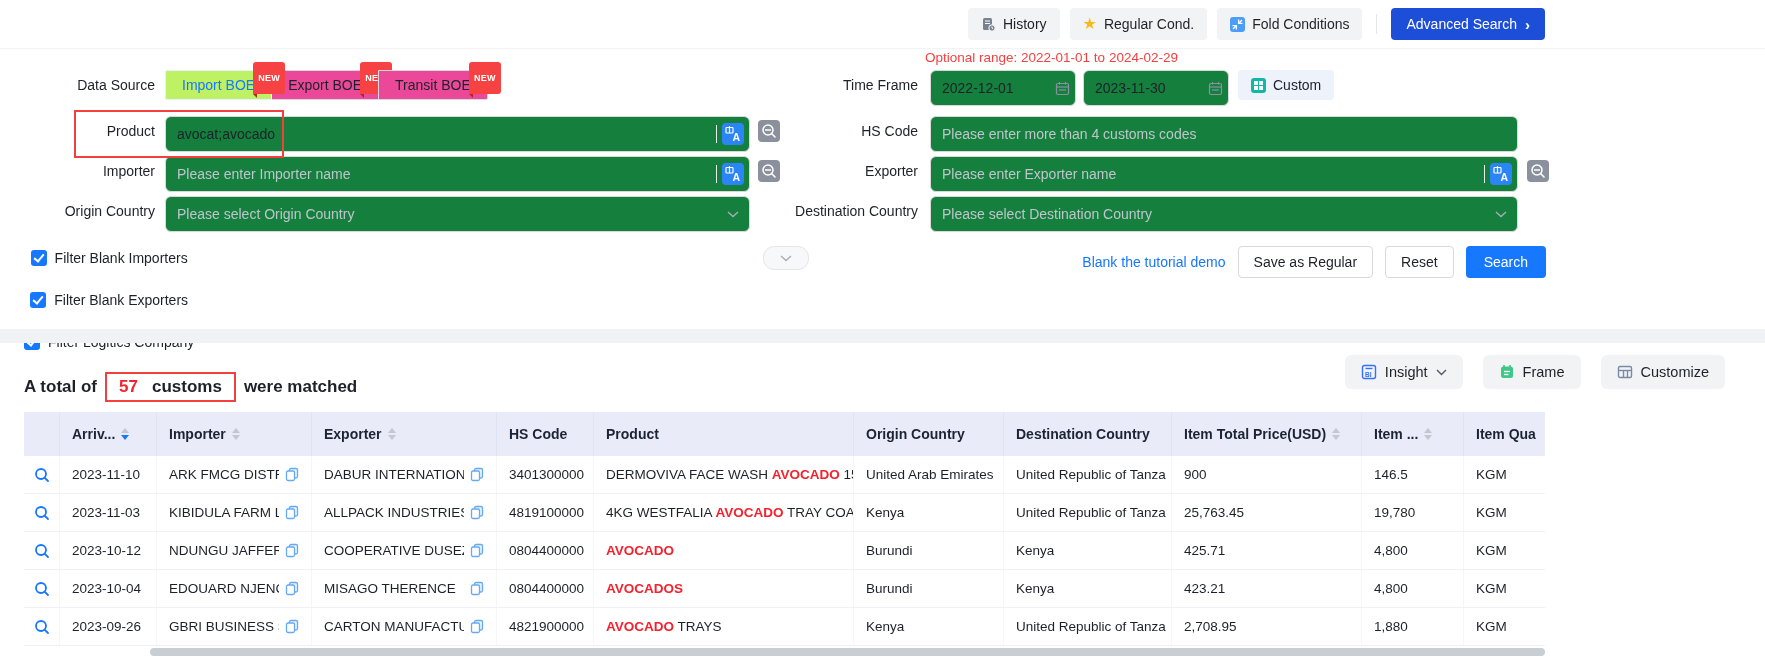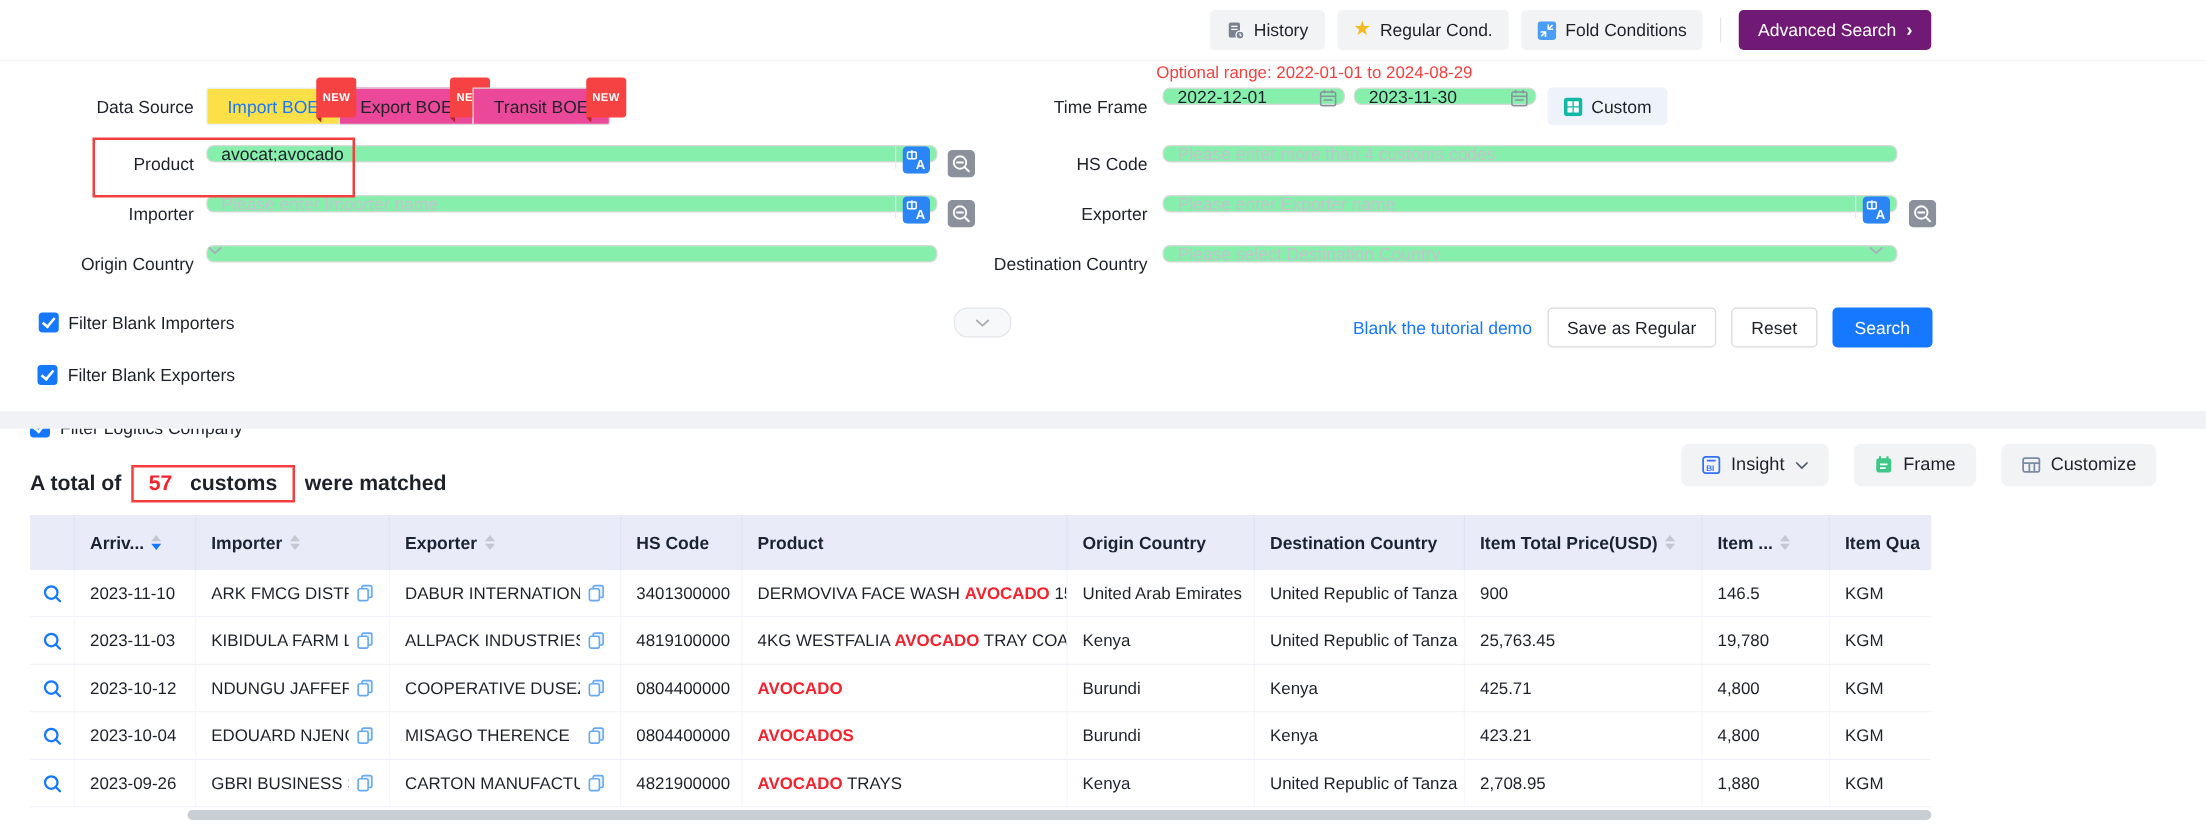--- a/index.html
+++ b/index.html
@@ -5,34 +5,34 @@
   html,body{margin:0;padding:0;background:#fff;}
   .screen{position:relative;width:1765px;height:660px;overflow:hidden;
     font-family:"Liberation Sans",sans-serif;font-size:14px;color:#1d2129;background:#fff;}
   
   .topbar{position:absolute;left:0;top:0;width:100%;height:48px;border-bottom:1px solid #f2f3f5;background:#fff;}
   .country{position:absolute;left:22px;top:0;height:48px;display:flex;align-items:center;gap:8px;cursor:pointer;}
   .country .cname{font-size:14.5px;}
   .tb-right{position:absolute;right:220px;top:8px;display:flex;align-items:center;gap:10px;height:32px;}
   .gbtn{display:flex;align-items:center;gap:7px;height:32px;padding:0 13px;background:#f2f3f5;border-radius:4px;cursor:pointer;white-space:nowrap;}
   .vdiv{width:1px;height:20px;background:#e5e6eb;margin:0 4px;}
-  .bluebtn{display:flex;align-items:center;gap:8px;height:32px;padding:0 15px;background:#701a75;color:#fff;border-radius:4px;cursor:pointer;white-space:nowrap;}
+  .bluebtn{display:flex;align-items:center;gap:8px;height:32px;padding:0 15px;background:#1d4ed8;color:#fff;border-radius:4px;cursor:pointer;white-space:nowrap;}
   .arrow-r{font-size:15px;line-height:1;font-weight:bold;}
   
   .flabel{position:absolute;text-align:right;line-height:30px;color:#1d2129;white-space:nowrap;}
   .tabs{position:absolute;left:165px;top:70px;display:flex;}
   .tab{position:relative;height:28px;line-height:28px;padding:0 16px;border:1px solid #d9d9d9;background:#ec4899;cursor:pointer;margin-left:-1px;white-space:nowrap;}
   .tab:first-child{margin-left:0;border-radius:2px 0 0 2px;}
   .tab:last-child{border-radius:0 2px 2px 0;}
-  .tab.active{background:#fde047;color:#1677ff;border-color:#e6f2ff;z-index:1;}
+  .tab.active{background:#bef264;color:#1677ff;border-color:#e6f2ff;z-index:1;}
   .newbadge{position:absolute;top:-9px;right:-14px;background:#f64242;color:#fff;font-size:9px;font-weight:bold;
     padding:2px 5px 2px 5px;border-radius:3px 3px 3px 0;letter-spacing:.3px;}
   .newbadge::after{content:"";position:absolute;left:0;bottom:-4px;border:2px solid transparent;border-top-color:#b22;border-right-color:#b22;}
   .optrange{position:absolute;left:925px;top:50px;color:#f53f3f;font-size:13.5px;white-space:nowrap;}
-  .inp{position:absolute;height:14px;border:1px solid #d9d9d9;border-radius:6px;background:#86efac;display:flex;align-items:flex-start;box-sizing:border-box;}
+  .inp{position:absolute;height:36px;border:1px solid #d9d9d9;border-radius:6px;background:#15803d;display:flex;align-items:center;box-sizing:border-box;}
   .inp input{border:none;outline:none;flex:1;height:100%;padding:0 11px;font:inherit;color:#1d2129;background:transparent;border-radius:6px;min-width:0;}
   .inp input::placeholder{color:#c0c4cc;}
   .inp .sep{width:1px;height:18px;background:#e8eaee;}
   .inp .in-ic{padding:0 5px;display:flex;align-items:center;cursor:pointer;}
   .sq-ic{position:absolute;width:22px;height:22px;cursor:pointer;}
   .chev{display:flex;align-items:center;padding-right:10px;cursor:pointer;}
   .cbrow{position:absolute;left:24px;top:250px;display:flex;align-items:center;gap:26px;flex-direction:column;}
   .cbitem{display:flex;align-items:center;gap:8px;cursor:pointer;}
   .cbox{width:16px;height:16px;background:#1677ff;border-radius:3px;position:relative;flex:none;}
   .cbox::after{content:"";position:absolute;left:3px;top:3.5px;width:8px;height:4px;border-left:2px solid #fff;border-bottom:2px solid #fff;transform:rotate(-50deg);}
@@ -116,21 +116,21 @@
       <div class="tab">
         <span>Export BOE</span>
         <span class="newbadge">NEW</span>
       </div>
       <div class="tab">
         <span>Transit BOE</span>
         <span class="newbadge">NEW</span>
       </div>
     </div>
 
-    <div class="optrange">Optional range:  2022-01-01 to 2024-08-29</div>
+    <div class="optrange">Optional range:  2022-01-01 to 2024-02-29</div>
     <div class="flabel" style="left:750px;top:70px;width:168px;">Time Frame</div>
     <div class="inp" style="left:930px;top:70px;width:146px;">
       <input value="2022-12-01" style="">
       <span class="in-ic">
         <svg width="15" height="15" viewBox="0 0 15 15">
             <rect x="1.5" y="2.5" width="12" height="11" rx="1.5" fill="none" stroke="#8a919f" stroke-width="1.2"></rect>
             <line x1="1.5" y1="6" x2="13.5" y2="6" stroke="#8a919f" stroke-width="1.2"></line>
             <line x1="4.5" y1="1" x2="4.5" y2="3.5" stroke="#8a919f" stroke-width="1.2"></line>
             <line x1="10.5" y1="1" x2="10.5" y2="3.5" stroke="#8a919f" stroke-width="1.2"></line>
             <line x1="4" y1="9" x2="11" y2="9" stroke="#8a919f" stroke-width="1.2"></line>
@@ -227,20 +227,21 @@
       <svg width="22" height="22" viewBox="0 0 22 22">
           <rect width="22" height="22" rx="4" fill="#8a909c"></rect>
           <circle cx="10" cy="10" r="5" fill="none" stroke="#fff" stroke-width="1.5"></circle>
           <line x1="7" y1="10" x2="13" y2="10" stroke="#fff" stroke-width="1.5"></line>
           <line x1="13.8" y1="13.8" x2="17" y2="17" stroke="#fff" stroke-width="1.6" stroke-linecap="round"></line>
         </svg>
     </div>
 
     <div class="flabel" style="left:24px;top:196px;width:131px;">Origin Country</div>
     <div class="inp" style="left:165px;top:196px;width:585px;">
+      <input readonly="" placeholder="Please select Origin Country" style="">
       <span class="chev">
         <svg width="12" height="7" viewBox="0 0 12 7">
             <polyline points="1,1 6,5.5 11,1" fill="none" stroke="#a7adb8" stroke-width="1.4"></polyline>
           </svg>
       </span>
     </div>
     <div class="flabel" style="left:750px;top:196px;width:168px;">Destination Country</div>
     <div class="inp" style="left:930px;top:196px;width:588px;">
       <input readonly="" placeholder="Please select Destination Country" style="">
       <span class="chev">

